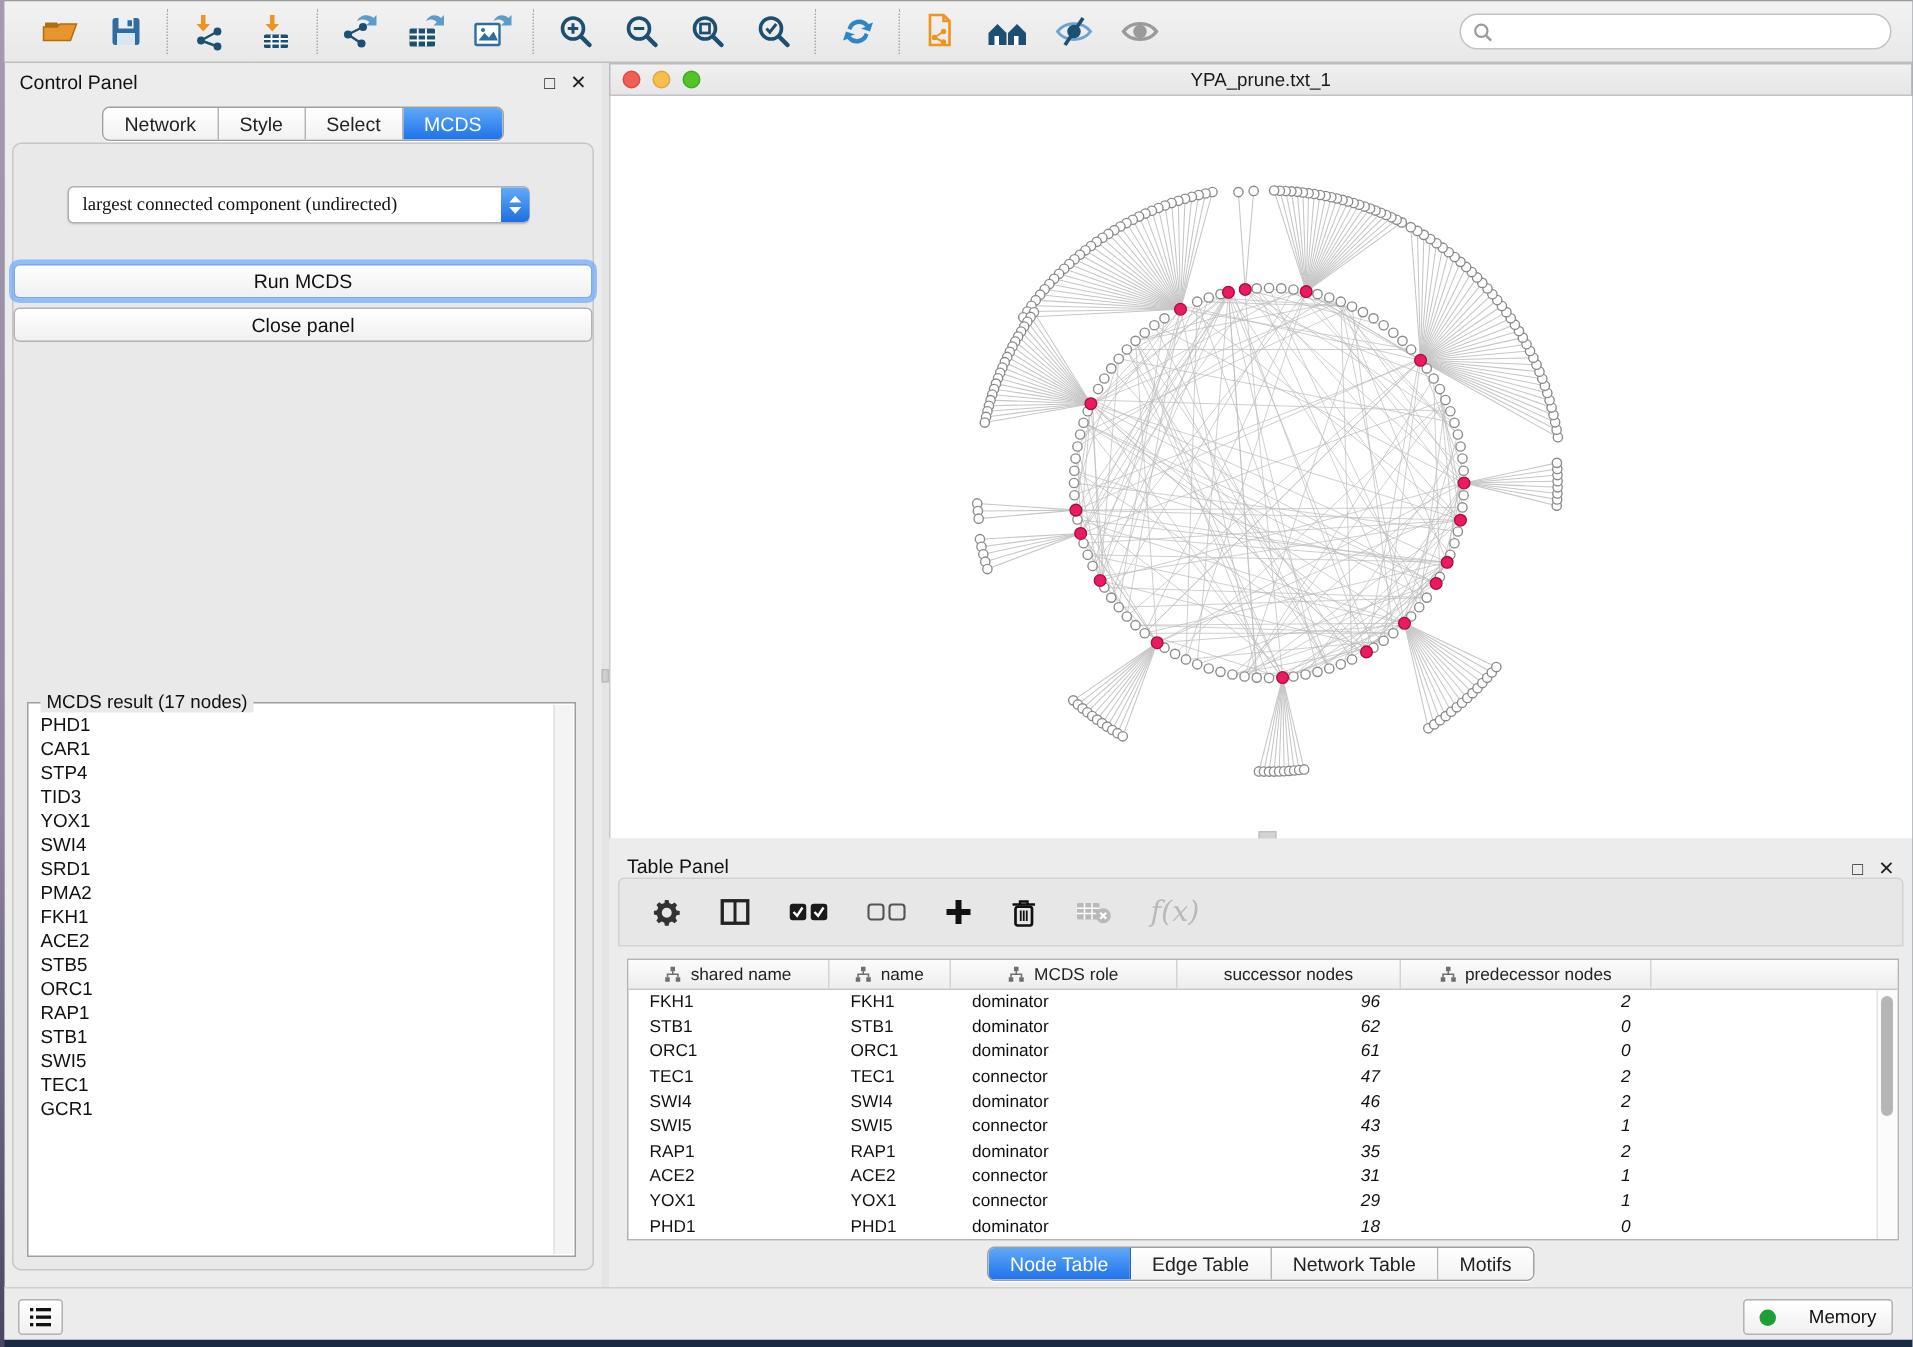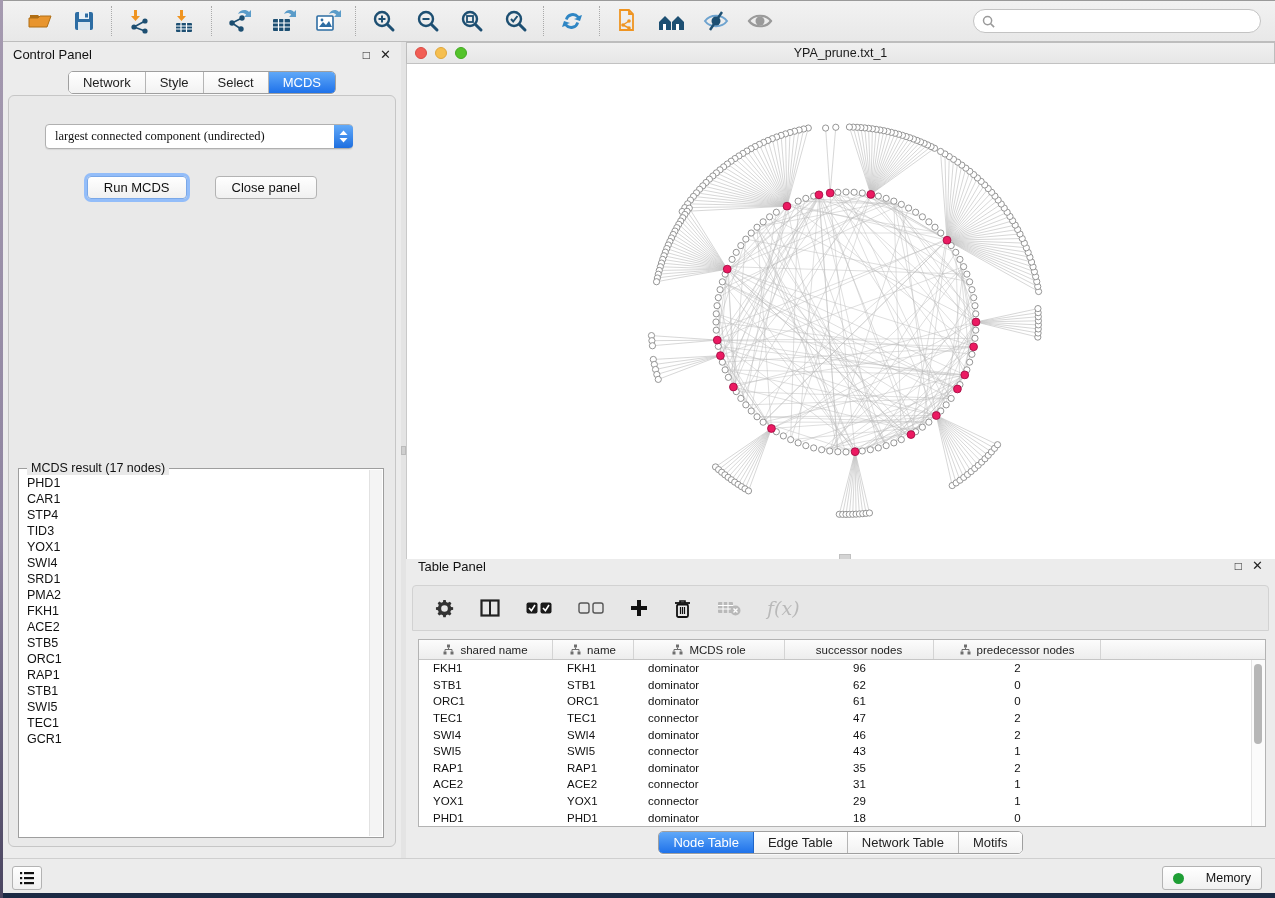--- a/index.html
+++ b/index.html
@@ -43,21 +43,21 @@
     border:1px solid #c6c6c6;border-radius:6px;}
   .opt-label{text-align:center;font-size:13px;color:#111;margin-top:18px;}
   .mac-select{position:absolute;left:36px;right:42px;top:28px;height:23px;background:#fff;
     border:1px solid #b0b0b0;border-radius:4px;display:flex;align-items:center;cursor:pointer;
     box-shadow:0 1px 1px rgba(0,0,0,.08);font-family:Liberation Serif, serif;}
   .mac-select .sel-text{flex:1;font-size:12.5px;color:#111;padding-left:9px;white-space:nowrap;overflow:hidden;}
   .sel-stepper{width:19px;height:23px;border-radius:0 4px 4px 0;margin-right:-1px;
     background:linear-gradient(180deg,#62aaf9,#1e6fe0);display:flex;flex-direction:column;
     align-items:center;justify-content:center;gap:1px;}
   .sel-stepper svg{display:block;}
-  .cp-buttons{position:absolute;top:80px;left:0;right:0;display:flex;justify-content:center;gap:28px;}
+  .cp-buttons{position:absolute;top:80px;left:0;right:0;display:flex;gap:6px;flex-direction:column;}
   .mac-btn{background:linear-gradient(180deg,#ffffff,#f0f0f0);border:1px solid #b3b3b3;border-radius:4px;
     font-size:13px;color:#111;padding:3px 16px;cursor:pointer;font-family:inherit;}
   .mac-btn.focused{box-shadow:0 0 0 3px rgba(110,170,255,.7);border-color:#7aa8e8;}
   .result-box{position:absolute;left:9px;right:11px;top:372px;bottom:8px;background:#fff;
     border:1px solid #9e9e9e;}
   .result-legend{position:absolute;top:-8px;left:8px;background:#e9e9e9;padding:0 4px;
     font-size:12.5px;color:#111;}
   .result-list{position:absolute;left:1px;top:6px;bottom:1px;right:13px;overflow:hidden;
     font-size:12.5px;color:#111;padding-left:7px;}
   .result-list div{line-height:16px;cursor:default;}
@@ -79,36 +79,36 @@
   .tl.yellow{background:#f6bf4f;border:1px solid #dfa73c;}
   .tl.green{background:#54c32b;border:1px solid #43a922;}
   .nv-title{position:absolute;left:0;right:0;text-align:center;font-size:12.5px;color:#1a1a1a;}
   .nv-canvas{position:absolute;left:0;top:22px;width:869px;height:495px;background:#fff;
     border-left:1px solid #c9c9c9;box-sizing:border-box;}
   .nv-canvas svg{display:block;}
   .h-handle{position:absolute;left:432px;bottom:-2px;width:12px;height:7px;background:#d4d4d4;border:1px solid #c0c0c0;box-sizing:border-box;}
 
   
   .table-panel{position:absolute;left:403px;top:558px;width:869px;height:300px;background:#ececec;}
-  .tp-titlebar{height:26px;display:flex;align-items:flex-start;padding:0 12px;}
+  .tp-titlebar{height:26px;display:flex;align-items:flex-end;padding:0 12px;}
   .tp-toolbar{height:46px;display:flex;align-items:center;gap:26px;padding:0 22px;
     background:#e7e7e7;border:1px solid #d2d2d2;border-radius:4px 4px 0 0;margin:0 6px;box-sizing:border-box;}
   .tp-icon{display:flex;align-items:center;justify-content:center;cursor:pointer;}
   .tp-icon.disabled{cursor:default;}
   .fx{font-family:"DejaVu Serif","Liberation Serif",serif;font-style:italic;font-size:19px;color:#b9b9b9;}
   .grid-table{position:absolute;left:12px;right:9px;top:80px;height:188px;background:#fff;
     border:1px solid #b3b3b3;box-sizing:border-box;overflow:hidden;}
   .gt-header{display:flex;height:20px;background:linear-gradient(180deg,#fcfcfc,#ededed);
     border-bottom:1px solid #c6c6c6;box-sizing:border-box;justify-content:flex-end;}
   .gt-hcell{display:flex;align-items:center;justify-content:center;gap:6px;font-size:11.5px;color:#222;
     border-right:1px solid #d4d4d4;box-sizing:border-box;cursor:pointer;overflow:hidden;white-space:nowrap;}
   .gt-body{position:absolute;left:0;right:13px;top:20px;bottom:0;}
   .gt-row{display:flex;height:16.6px;align-items:center;cursor:default;}
   .gt-cell{font-size:11.5px;color:#111;box-sizing:border-box;padding:0 14px;white-space:nowrap;overflow:hidden;}
-  .gt-cell.num{text-align:center;}
+  .gt-cell.num{text-align:right;font-style:italic;}
   .gt-scroll{position:absolute;top:20px;right:0;bottom:0;width:13px;background:#fbfbfb;border-left:1px solid #e4e4e4;}
   .gt-thumb{position:absolute;left:2px;top:4px;width:8px;height:80px;background:#b6b6b6;border-radius:4px;cursor:pointer;}
   .tp-tabs-row{position:absolute;left:0;right:0;top:272px;display:flex;justify-content:center;}
 
   
   .statusbar{position:absolute;left:0;bottom:0;width:100%;height:35px;background:#ececec;
     border-top:1px solid #cfcfcf;box-sizing:border-box;}
   .list-btn{position:absolute;left:9px;top:7px;width:28px;height:22px;background:linear-gradient(180deg,#fff,#f0f0f0);
     border:1px solid #b3b3b3;border-radius:3px;display:flex;align-items:center;justify-content:center;cursor:pointer;}
   .memory-btn{position:absolute;right:13px;top:7px;height:22px;background:linear-gradient(180deg,#fff,#f0f0f0);

